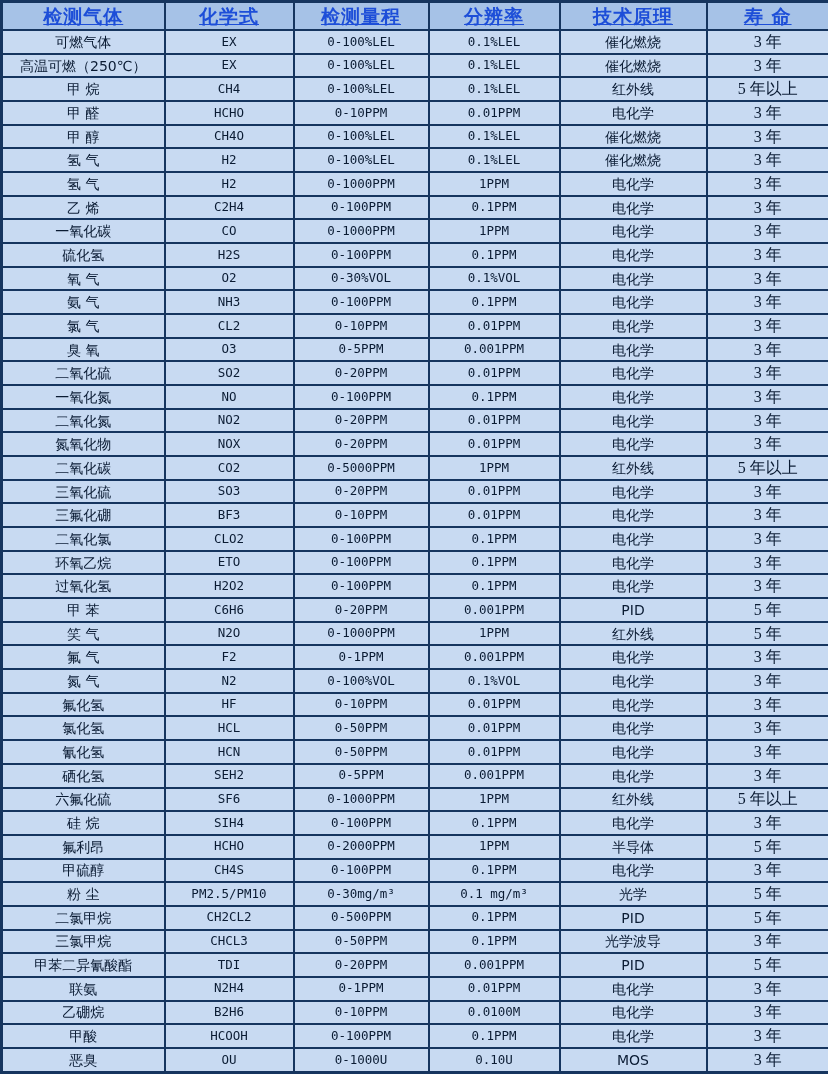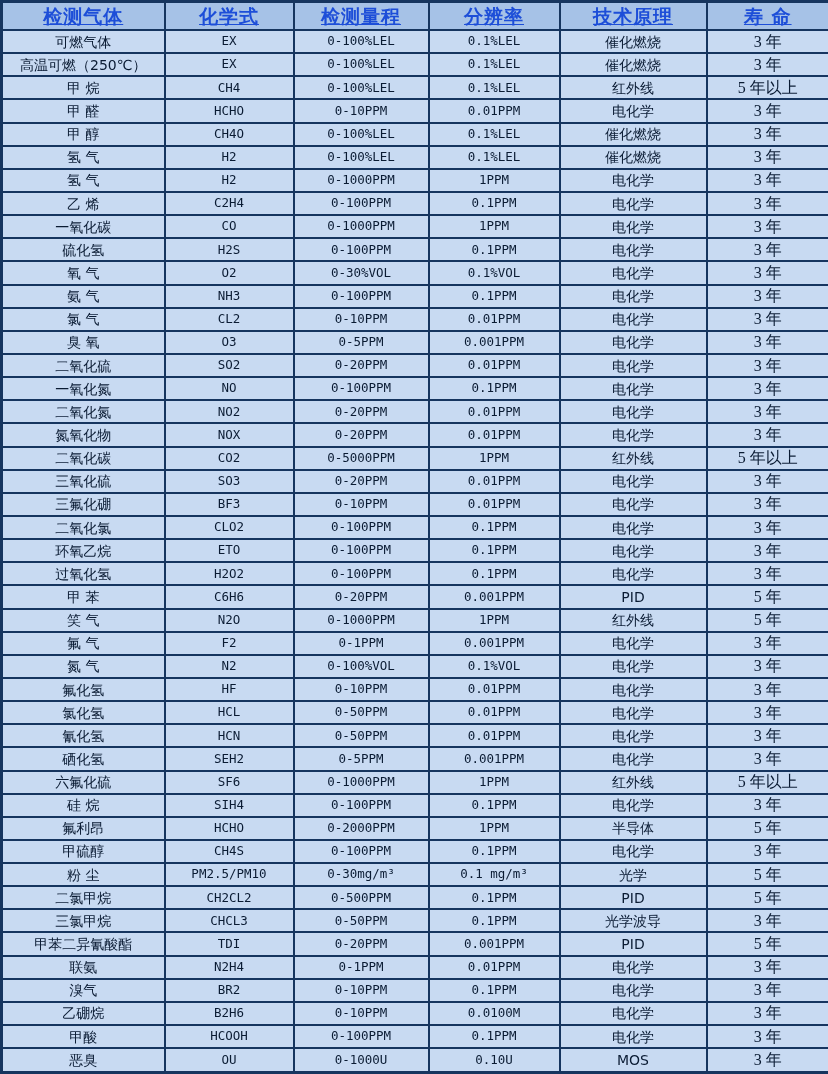--- a/index.html
+++ b/index.html
@@ -399,28 +399,20 @@
       </tr>
       <tr>
         <td class="cjk">联氨</td>
         <td class="latin">N2H4</td>
         <td class="latin">0-1PPM</td>
         <td class="latin">0.01PPM</td>
         <td class="cjk">电化学</td>
         <td class="life">3 年</td>
       </tr>
       <tr>
-        <td class="cjk">溴气</td>
-        <td class="latin">BR2</td>
-        <td class="latin">0-10PPM</td>
-        <td class="latin">0.1PPM</td>
-        <td class="cjk">电化学</td>
-        <td class="life">3 年</td>
-      </tr>
-      <tr>
         <td class="cjk">乙硼烷</td>
         <td class="latin">B2H6</td>
         <td class="latin">0-10PPM</td>
         <td class="latin">0.0100M</td>
         <td class="cjk">电化学</td>
         <td class="life">3 年</td>
       </tr>
       <tr>
         <td class="cjk">甲酸</td>
         <td class="latin">HCOOH</td>

